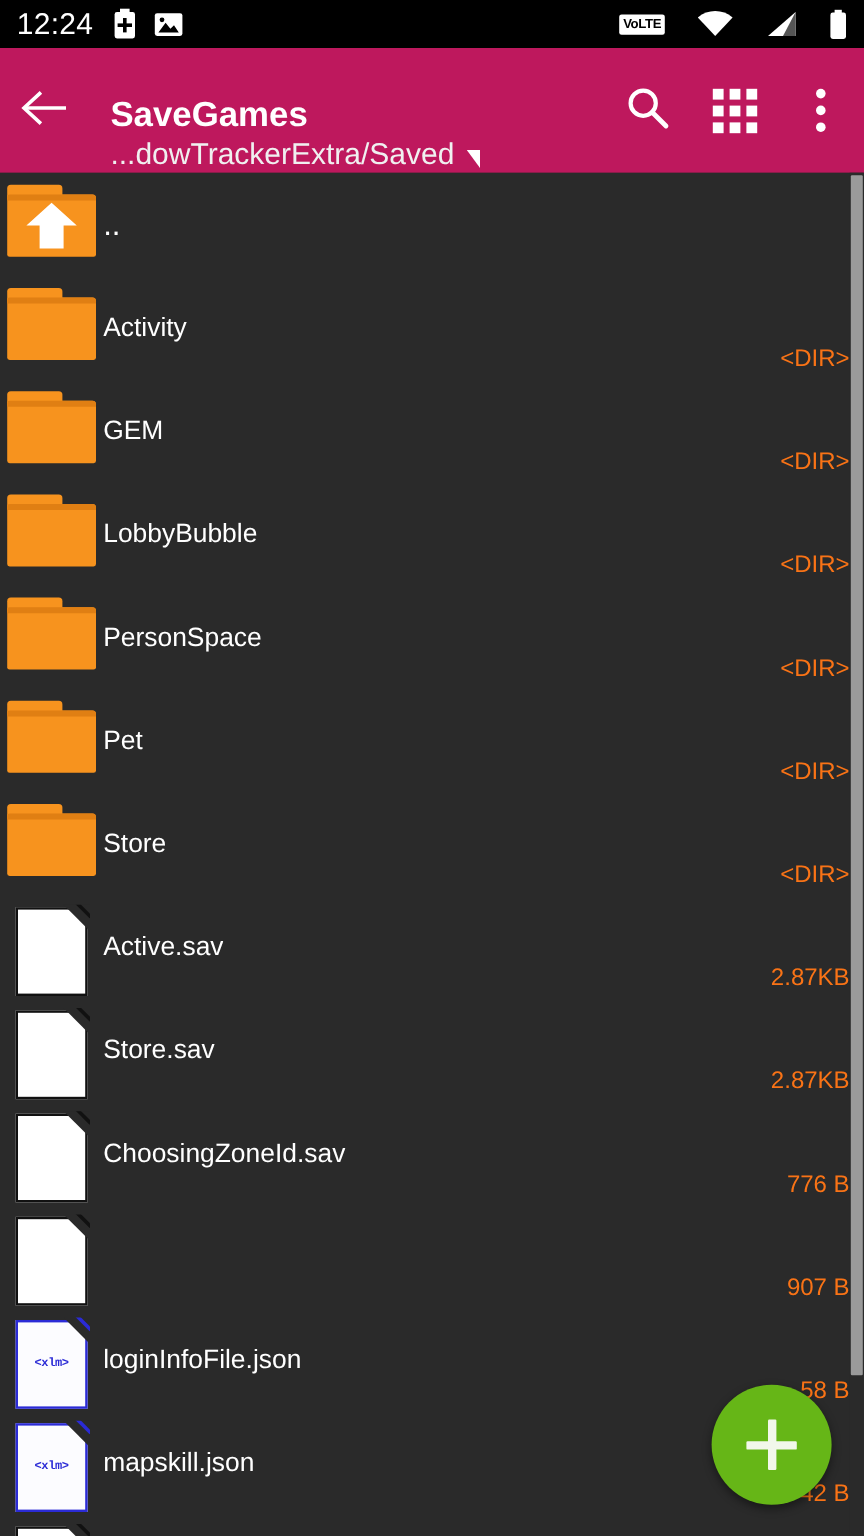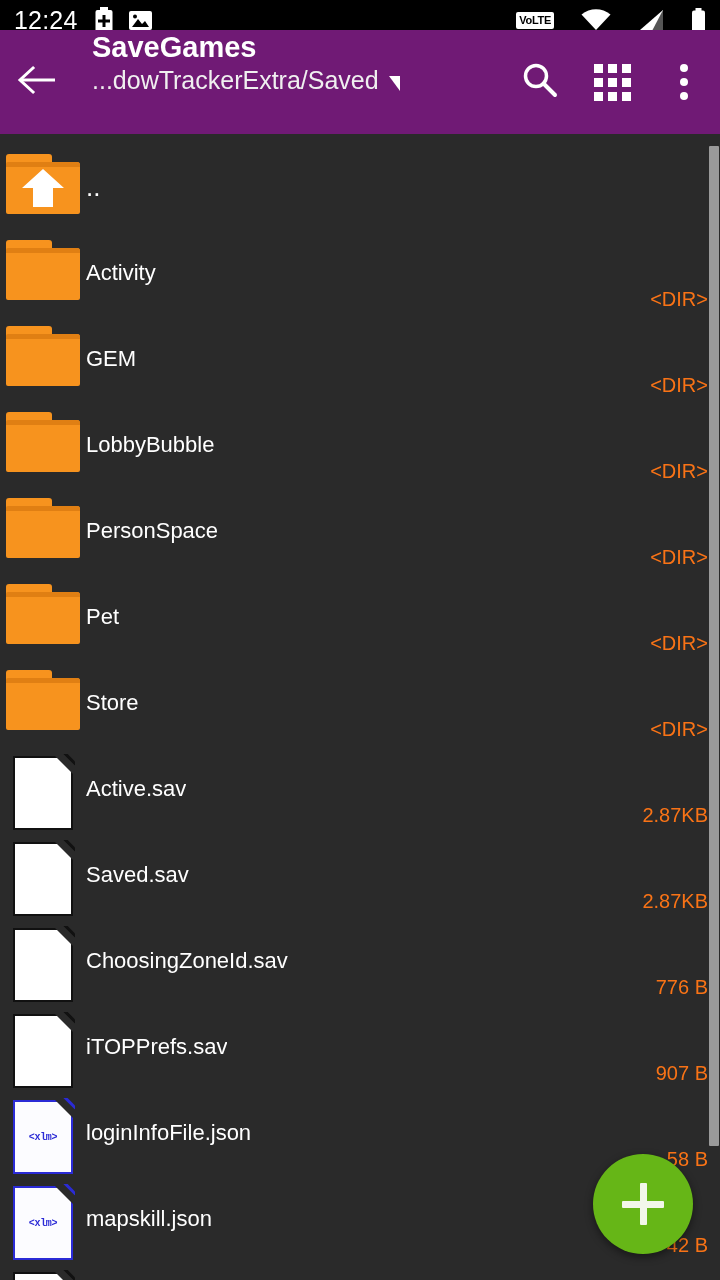--- a/index.html
+++ b/index.html
@@ -37,24 +37,24 @@
     font-size: 11px; font-weight: bold;
     line-height: 1;
     padding: 3px 3px 3px 3px;
     border-radius: 2px;
     letter-spacing: -0.3px;
     font-family: "Liberation Sans", sans-serif;
   }
 
   
   #appbar {
-    position: absolute; top: 30px; left: 0;
+    position: absolute; top: 40px; left: 0;
     width: 720px; height: 104px;
-    background: #701a75;
-    display: flex; align-items: flex-start;
+    background: #be185d;
+    display: flex; align-items: flex-end;
   }
   #back-btn {
     width: 74px; height: 104px;
     display: flex; align-items: center; justify-content: center;
     cursor: pointer;
   }
   #titleblock {
     flex: 1 1 auto;
     display: flex; flex-direction: column;
     justify-content: center;
@@ -418,21 +418,21 @@
     </div>
 
     <div class="row">
       <div class="icowrap">
         <div class="page">
           <div class="sheet"></div>
             <div class="fold"></div>
             <div class="foldline"></div>
         </div>
       </div>
-      <div class="nm">Saved.sav</div>
+      <div class="nm">Store.sav</div>
       <div class="sz">2.87KB</div>
     </div>
 
     <div class="row">
       <div class="icowrap">
         <div class="page">
           <div class="sheet"></div>
             <div class="fold"></div>
             <div class="foldline"></div>
         </div>
@@ -442,21 +442,20 @@
     </div>
 
     <div class="row">
       <div class="icowrap">
         <div class="page">
           <div class="sheet"></div>
             <div class="fold"></div>
             <div class="foldline"></div>
         </div>
       </div>
-      <div class="nm">iTOPPrefs.sav</div>
       <div class="sz">907 B</div>
     </div>
 
     <div class="row">
       <div class="icowrap">
         <div class="page xml">
           <div class="sheet"></div>
             <div class="fold"></div>
             <div class="foldline"></div>
           <div class="tag">&lt;xlm&gt;</div>

